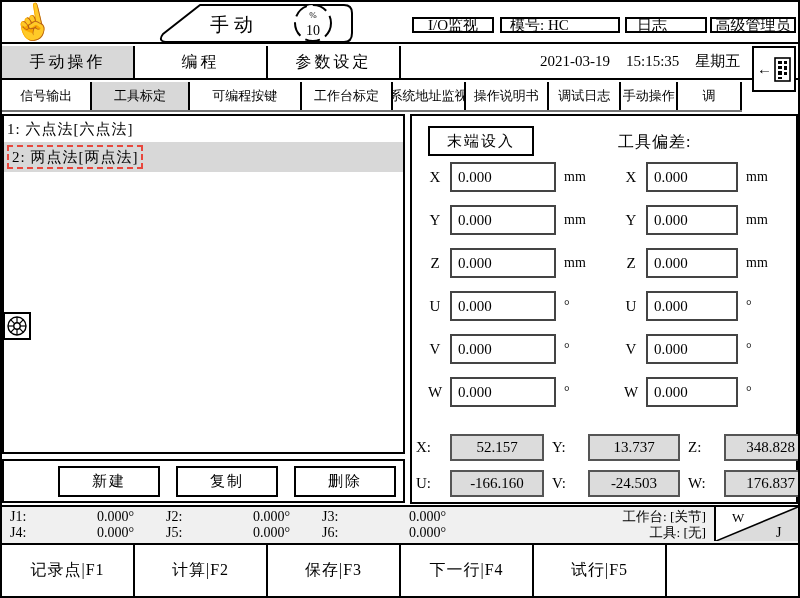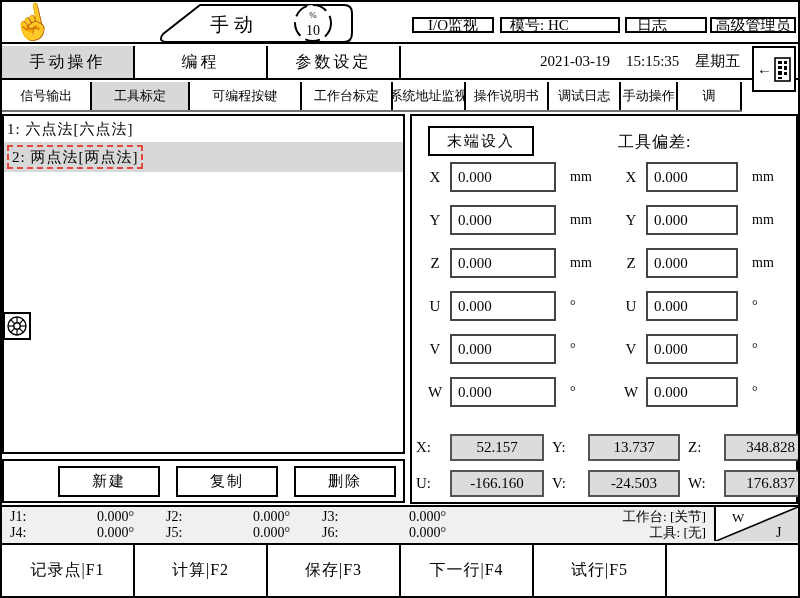--- a/index.html
+++ b/index.html
@@ -59,21 +59,21 @@
   
   #tool-panel { left:408px; top:112px; width:388px; height:390px; }
   #endset-btn { left:16px; top:10px; width:106px; height:30px; font-size:15px; letter-spacing:2px; }
   #offset-title { left:206px; top:16px; font-size:16px; letter-spacing:1px; }
   .fieldcol { position:absolute; top:46px; display:grid; grid-template-rows:repeat(6,30px); row-gap:13px; }
   #col-end { left:8px; } #col-off { left:204px; }
   .frow { display:flex; align-items:center; }
   .frow .axis { width:30px; text-align:center; font-size:15px; }
   .frow input { height:30px; border:2px solid #444; font-family:inherit; font-size:15px; padding-left:6px; background:#fff; }
   #col-end .frow input { width:106px; } #col-off .frow input { width:92px; }
-  .frow .unit { margin-left:14px; font-size:14px; width:26px; }
+  .frow .unit { margin-left:8px; font-size:14px; width:26px; }
   #live-grid { position:absolute; left:4px; top:318px; display:grid;
                grid-template-columns:26px 94px 28px 92px 28px 93px; column-gap:8px; row-gap:9px; align-items:center; }
   .live-label { font-size:15px; }
   .live-val { height:27px; background:var(--graybox,#dcdcdc); border:2px solid #555; font-size:15px;
               display:flex; align-items:center; justify-content:center; }
 
   
   #statusbar { left:0; top:503px; width:796px; height:38px; border-top:2px solid #000; background:#f0f0f0; }
   #joints { position:absolute; left:8px; top:2px; display:grid; grid-template-columns:repeat(3,128px);
             column-gap:28px; font-size:14px; line-height:16px; }

